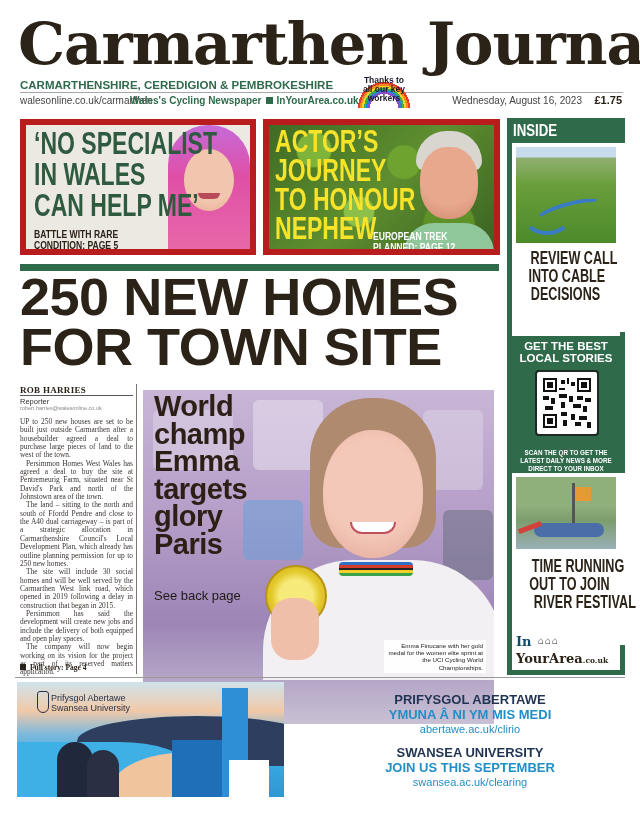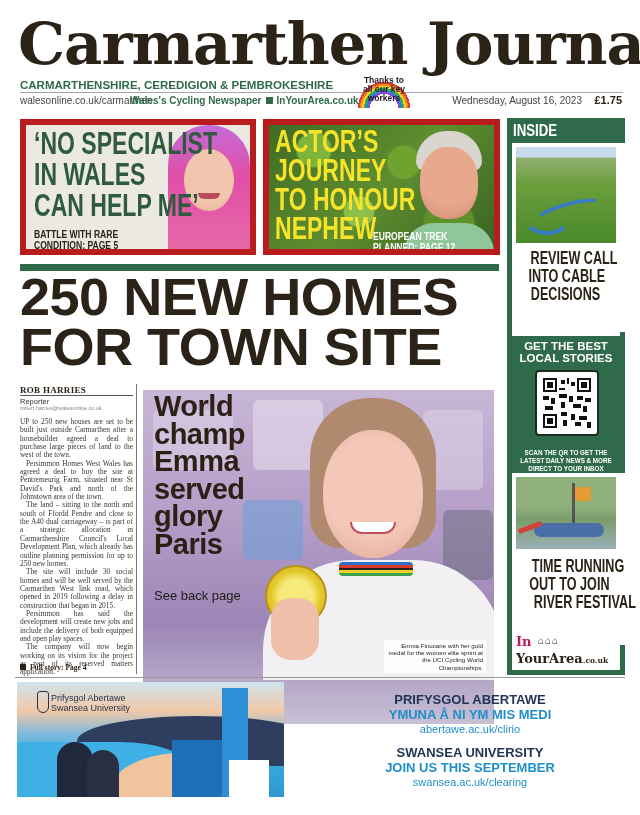--- a/index.html
+++ b/index.html
@@ -163,21 +163,21 @@
     position: absolute; left: 4px; top: 4px; width: 100px; height: 72px;
     background: linear-gradient(180deg, #8fb07a 0 40%, #7b9d6d 60%, #9ab0b7 100%);
   }
   .raft { position: absolute; left: 18px; top: 46px; width: 70px; height: 14px; border-radius: 7px; background: #4a6fa8; }
   .mast-pole { position: absolute; left: 56px; top: 6px; width: 3px; height: 42px; background: #555; }
   .flag { position: absolute; left: 59px; top: 10px; width: 16px; height: 14px; background: #e59a34; }
   .paddle { position: absolute; left: 2px; top: 48px; width: 24px; height: 5px; background: #d4403a; transform: rotate(-20deg); }
   .side-panel-2 .side-head { top: 84px; }
   .strap-2 { top: 527px; top: 500px; }
   .inyourarea { position: absolute; left: 5px; top: 514px; width: 108px; height: 38px; background: #fff; }
-  .iya-1 { position: absolute; left: 4px; top: 2px; font-family: "DejaVu Serif", serif; font-weight: bold; font-size: 13px; color: #be185d; }
+  .iya-1 { position: absolute; left: 4px; top: 2px; font-family: "DejaVu Serif", serif; font-weight: bold; font-size: 13px; color: #0c4a6e; }
   .iya-houses { position: absolute; left: 26px; top: 3px; font-size: 10px; color: #2b2218; letter-spacing: 1px; }
   .iya-2 { position: absolute; left: 4px; top: 19px; font-family: "DejaVu Serif", serif; font-weight: bold; font-size: 13px; color: #2b2218; }
   .iya-2 small { font-size: 7.5px; }
 
   
   .footer-rule { position: absolute; left: 15px; top: 677px; width: 610px; height: 1px; background: #999; }
   .ad-image {
     position: absolute; left: 17px; top: 682px; width: 267px; height: 115px; overflow: hidden;
     background: linear-gradient(180deg, #cfe3ec 0%, #f2c9a8 25%, #7fb9dc 45%, #39a9e0 70%, #2f97d2 100%);
   }
@@ -281,21 +281,21 @@
   <div class="emma-body"></div>
   <div class="uci-stripes"></div>
   <div class="emma-face"></div>
   <div class="emma-smile"></div>
   <div class="medal"></div>
   <div class="hand"></div>
   <div class="photo-head">
     <div>World</div>
     <div>champ</div>
     <div>Emma</div>
-    <div>served</div>
+    <div>targets</div>
     <div>glory</div>
     <div>Paris</div>
   </div>
   <div class="photo-sub">See back page</div>
   <figcaption class="caption">
     <div>Emma Finucane with her gold medal for the women elite sprint at the UCI Cycling World Championships.</div>
 
   </figcaption>
 </figure>
 

